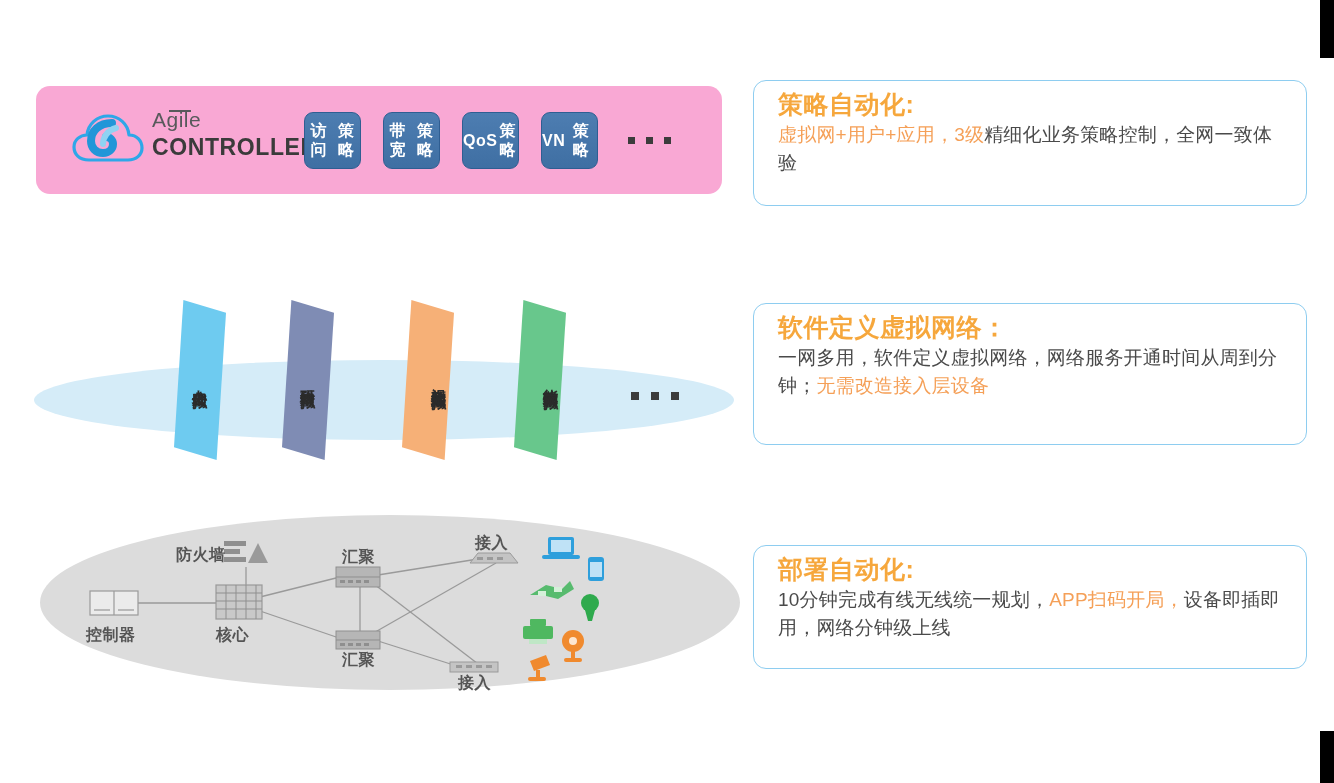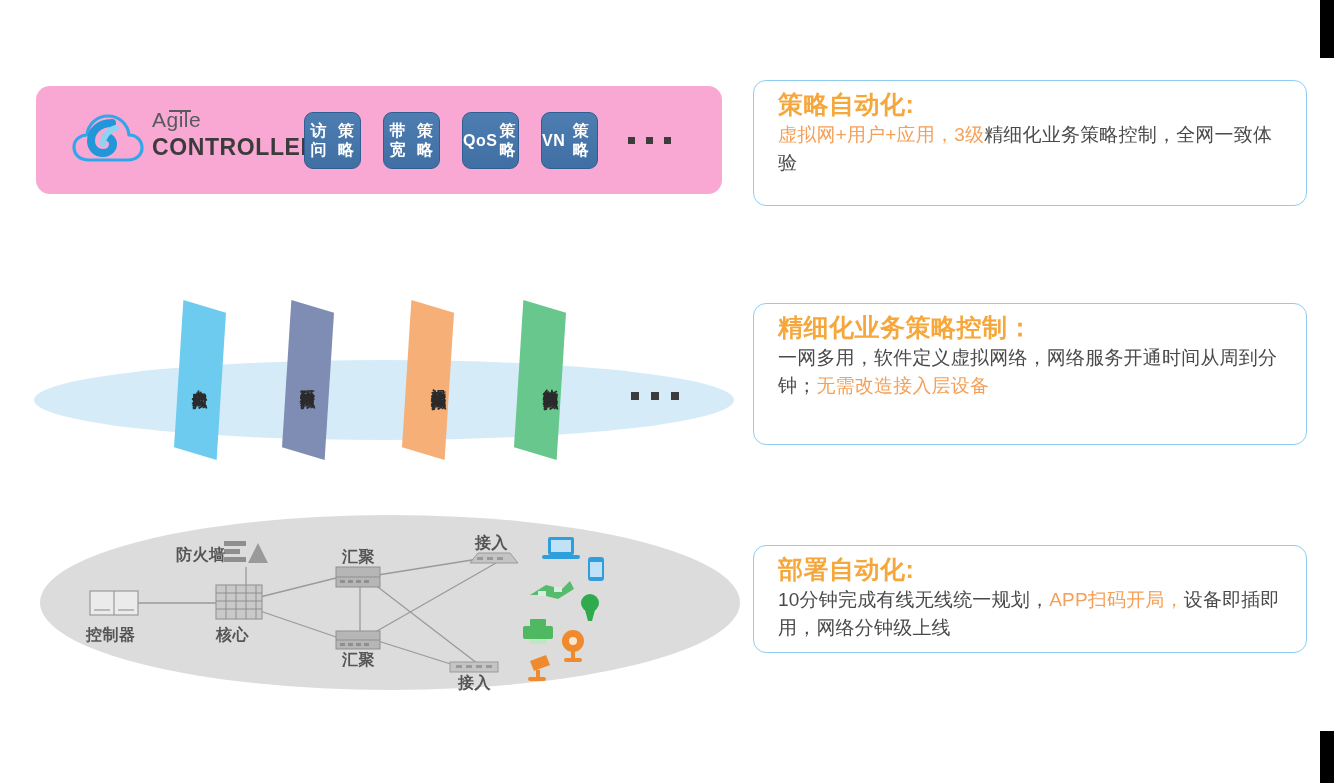--- a/index.html
+++ b/index.html
@@ -81,21 +81,21 @@
   }
 
   
   .card{
     position:absolute;left:753px;width:554px;
     border:1.6px solid #8ecdf0;border-radius:13px;background:#fff;
     box-sizing:border-box;padding:6px 22px 14px 24px;
   }
   .card.c1{top:80px;height:126px;}
   .card.c2{top:303px;height:142px;}
-  .card.c3{top:545px;height:108px;}
+  .card.c3{top:545px;height:124px;}
   .card-title{
     font-size:25px;font-weight:bold;color:#f6a73c;line-height:34px;
     letter-spacing:.5px;font-family:"Liberation Sans",sans-serif;
   }
   .card-body{
     font-size:19px;color:#4a4a4a;line-height:28px;letter-spacing:.2px;
     font-family:"Liberation Sans",sans-serif;
   }
   .hl{color:#f5a058;}
 </style>
@@ -302,21 +302,21 @@
   </div>
 
   <div class="card c1">
     <div class="card-title">策略自动化:</div>
     <div class="card-body">
       <span class="hl">虚拟网+用户+应用，3级</span><span>精细化业务策略控制，全网一致体验</span>
     </div>
   </div>
 
   <div class="card c2">
-    <div class="card-title">精细化业务策略控制：</div>
+    <div class="card-title">软件定义虚拟网络：</div>
     <div class="card-body">
       <span>一网多用，软件定义虚拟网络，网络服务开通时间从周到分钟；</span><span class="hl">无需改造接入层设备</span>
     </div>
   </div>
 
   <div class="card c3">
     <div class="card-title">部署自动化:</div>
     <div class="card-body">
       <span>10分钟完成有线无线统一规划，</span><span class="hl">APP扫码开局，</span><span>设备即插即用，网络分钟级上线</span>
     </div>

